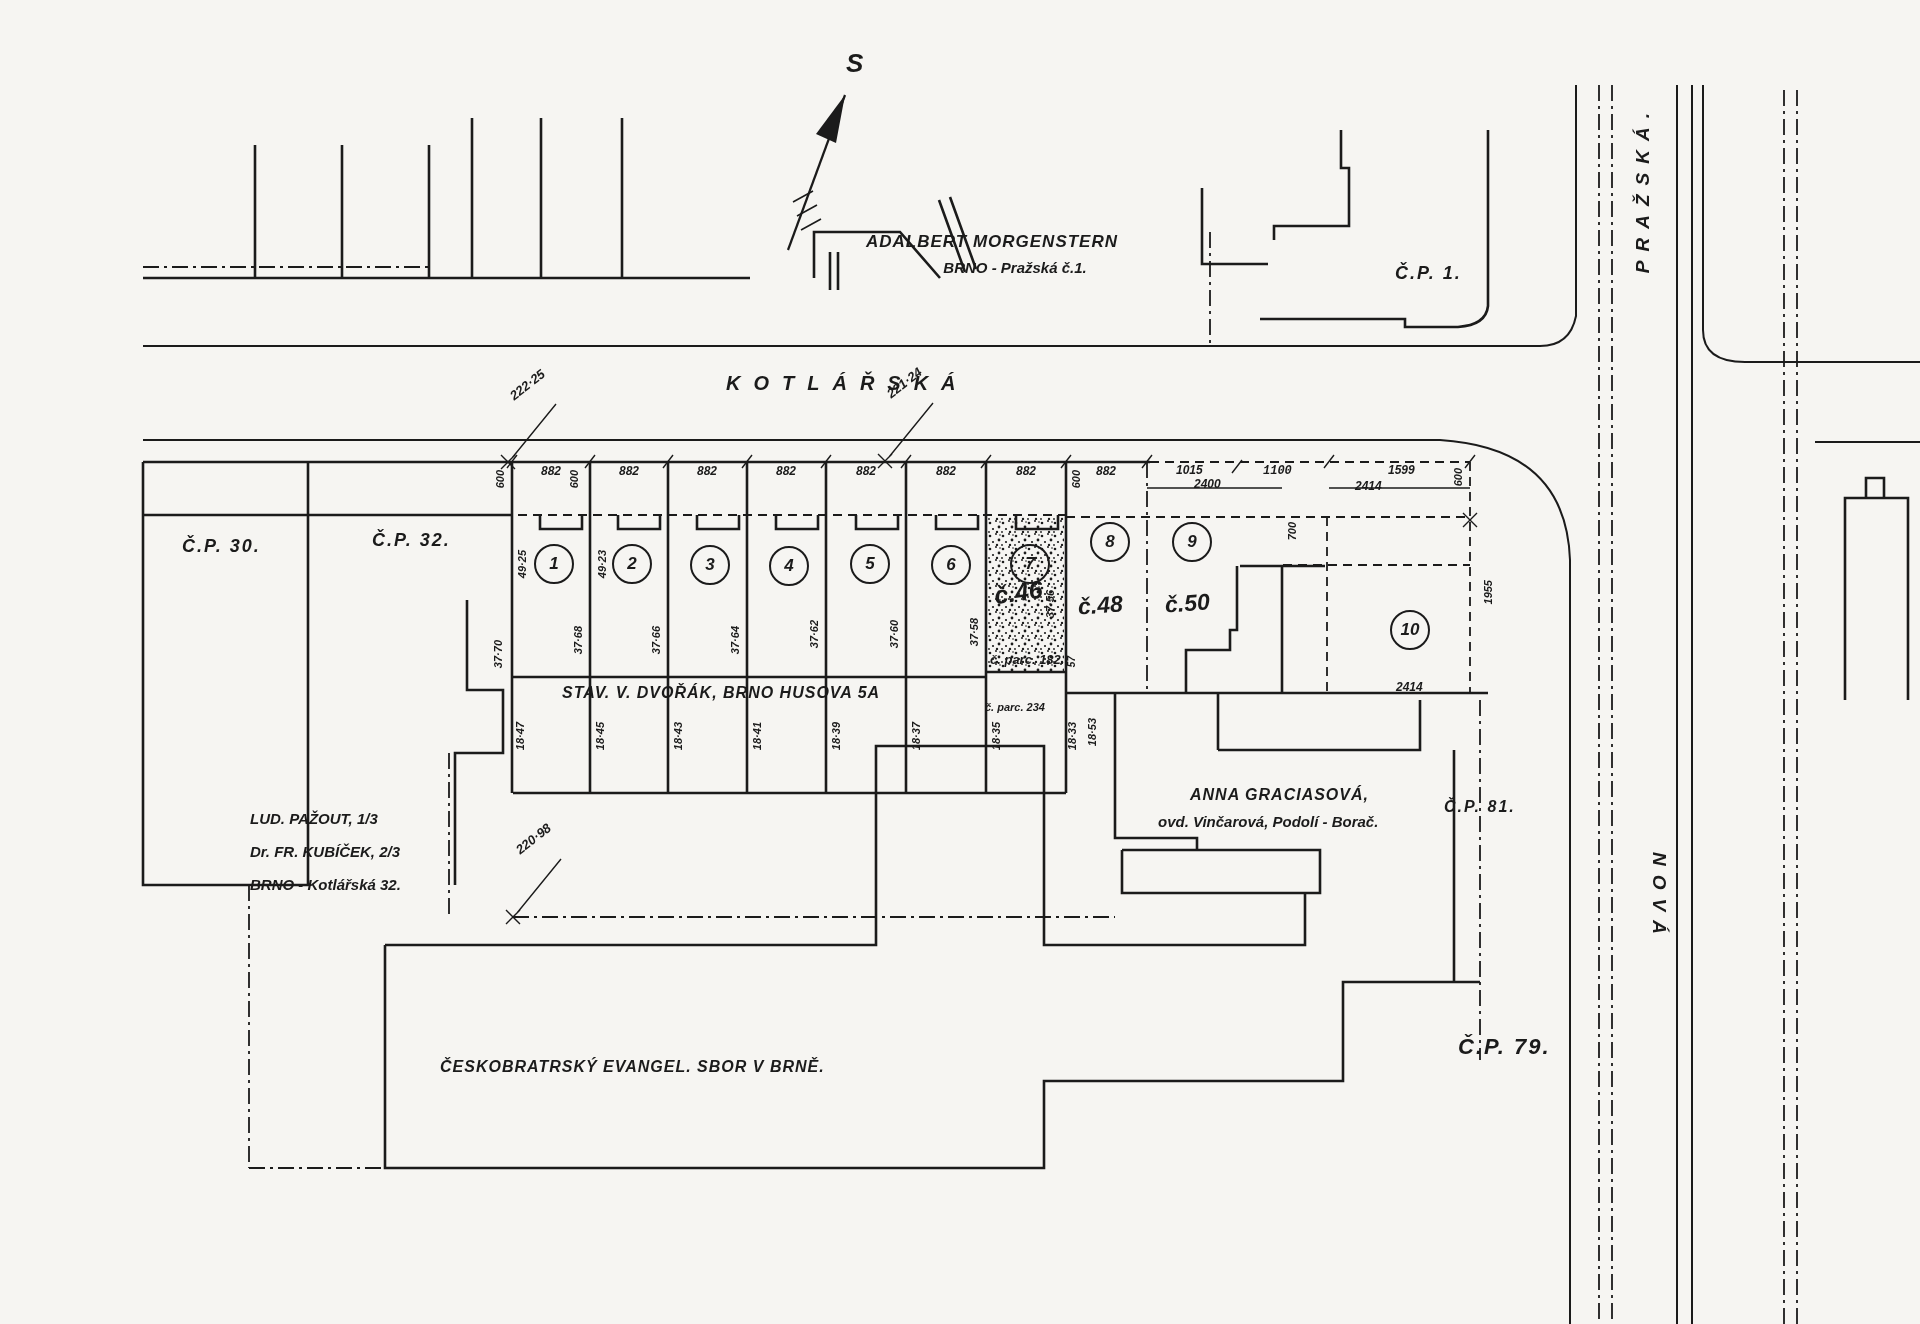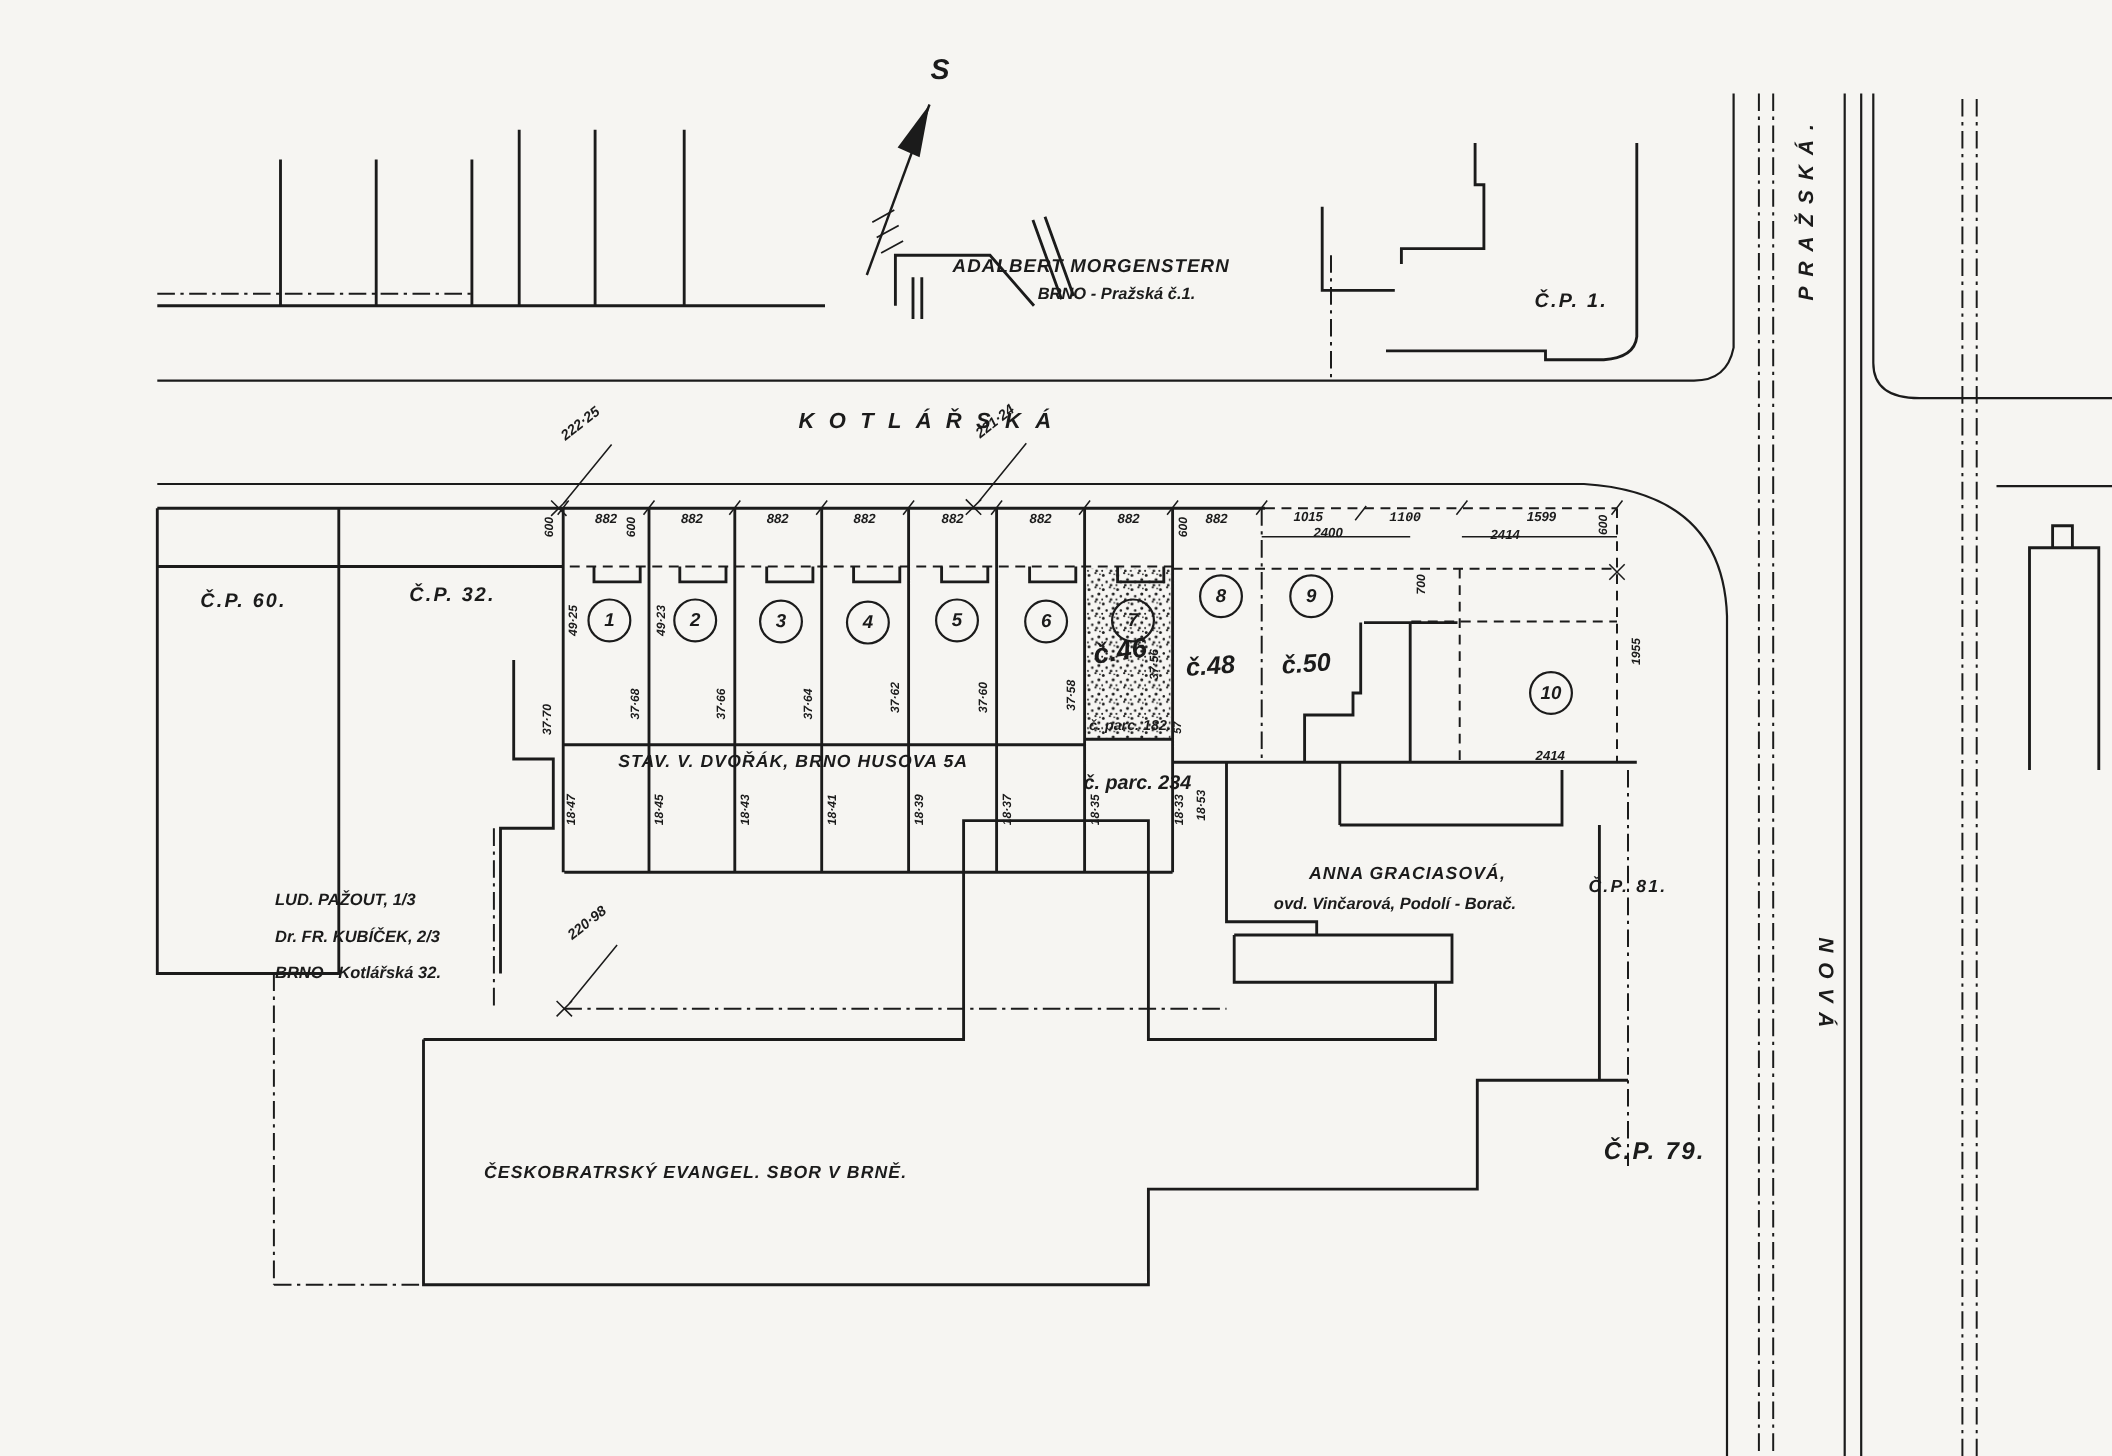--- a/index.html
+++ b/index.html
@@ -120,38 +120,38 @@
   <span class="lab" style="left:846px;top:48px;font-size:26px;">S</span>
 
   <span class="lab street" style="left:726px;top:372px;">KOTLÁŘSKÁ</span>
   <span class="lab vstreet vflip" style="left:1632px;top:104px;">PRAŽSKÁ.</span>
   <span class="lab vstreet" style="left:1648px;top:852px;">NOVÁ</span>
 
   <span class="lab owner ctr" style="left:847px;top:232px;width:290px;">ADALBERT MORGENSTERN</span>
   <span class="lab owner2 ctr" style="left:870px;top:259px;width:290px;">BRNO - Pražská č.1.</span>
 
   <span class="lab cp" style="left:1395px;top:263px;">Č.P. 1.</span>
-  <span class="lab cp" style="left:182px;top:536px;">Č.P. 60.</span>
+  <span class="lab cp" style="left:182px;top:536px;">Č.P. 30.</span>
   <span class="lab cp" style="left:372px;top:530px;">Č.P. 32.</span>
   <span class="lab cp" style="left:1444px;top:798px;font-size:16px;">Č.P. 81.</span>
   <span class="lab cp" style="left:1458px;top:1034px;font-size:22px;">Č.P. 79.</span>
 
   <span class="lab owner2" style="left:562px;top:684px;font-size:16px;letter-spacing:1px;">STAV. V. DVOŘÁK, BRNO HUSOVA 5A</span>
 
   <span class="lab owner2" style="left:250px;top:810px;">LUD. PAŽOUT, 1/3</span>
   <span class="lab owner2" style="left:250px;top:843px;">Dr. FR. KUBÍČEK, 2/3</span>
   <span class="lab owner2" style="left:250px;top:876px;">BRNO - Kotlářská 32.</span>
 
   <span class="lab owner" style="left:1190px;top:786px;font-size:16px;">ANNA GRACIASOVÁ,</span>
   <span class="lab owner2" style="left:1158px;top:813px;">ovd. Vinčarová, Podolí - Borač.</span>
 
   <span class="lab owner2" style="left:440px;top:1058px;font-size:16px;letter-spacing:1px;">ČESKOBRATRSKÝ EVANGEL. SBOR V BRNĚ.</span>
 
   <span class="lab" style="left:990px;top:652px;font-size:13px;">č. parc. 182.</span>
-  <span class="lab" style="left:985px;top:701px;font-size:18px;">č. parc. 234</span>
+  <span class="lab" style="left:985px;top:701px;font-size:11px;">č. parc. 234</span>
 
   <span class="lab hand" style="left:994px;top:578px;transform:rotate(-8deg);">č.46</span>
   <span class="lab hand" style="left:1078px;top:592px;font-size:23px;transform:rotate(-4deg);">č.48</span>
   <span class="lab hand" style="left:1165px;top:590px;font-size:23px;transform:rotate(-4deg);">č.50</span>
 
   <span class="lab diag" style="left:516px;top:388px;">222·25</span>
   <span class="lab diag" style="left:893px;top:386px;">221·24</span>
   <span class="lab diag" style="left:522px;top:842px;">220·98</span>
 
   <span class="lab dim ctr" style="left:536px;top:464px;width:30px;">882</span>

